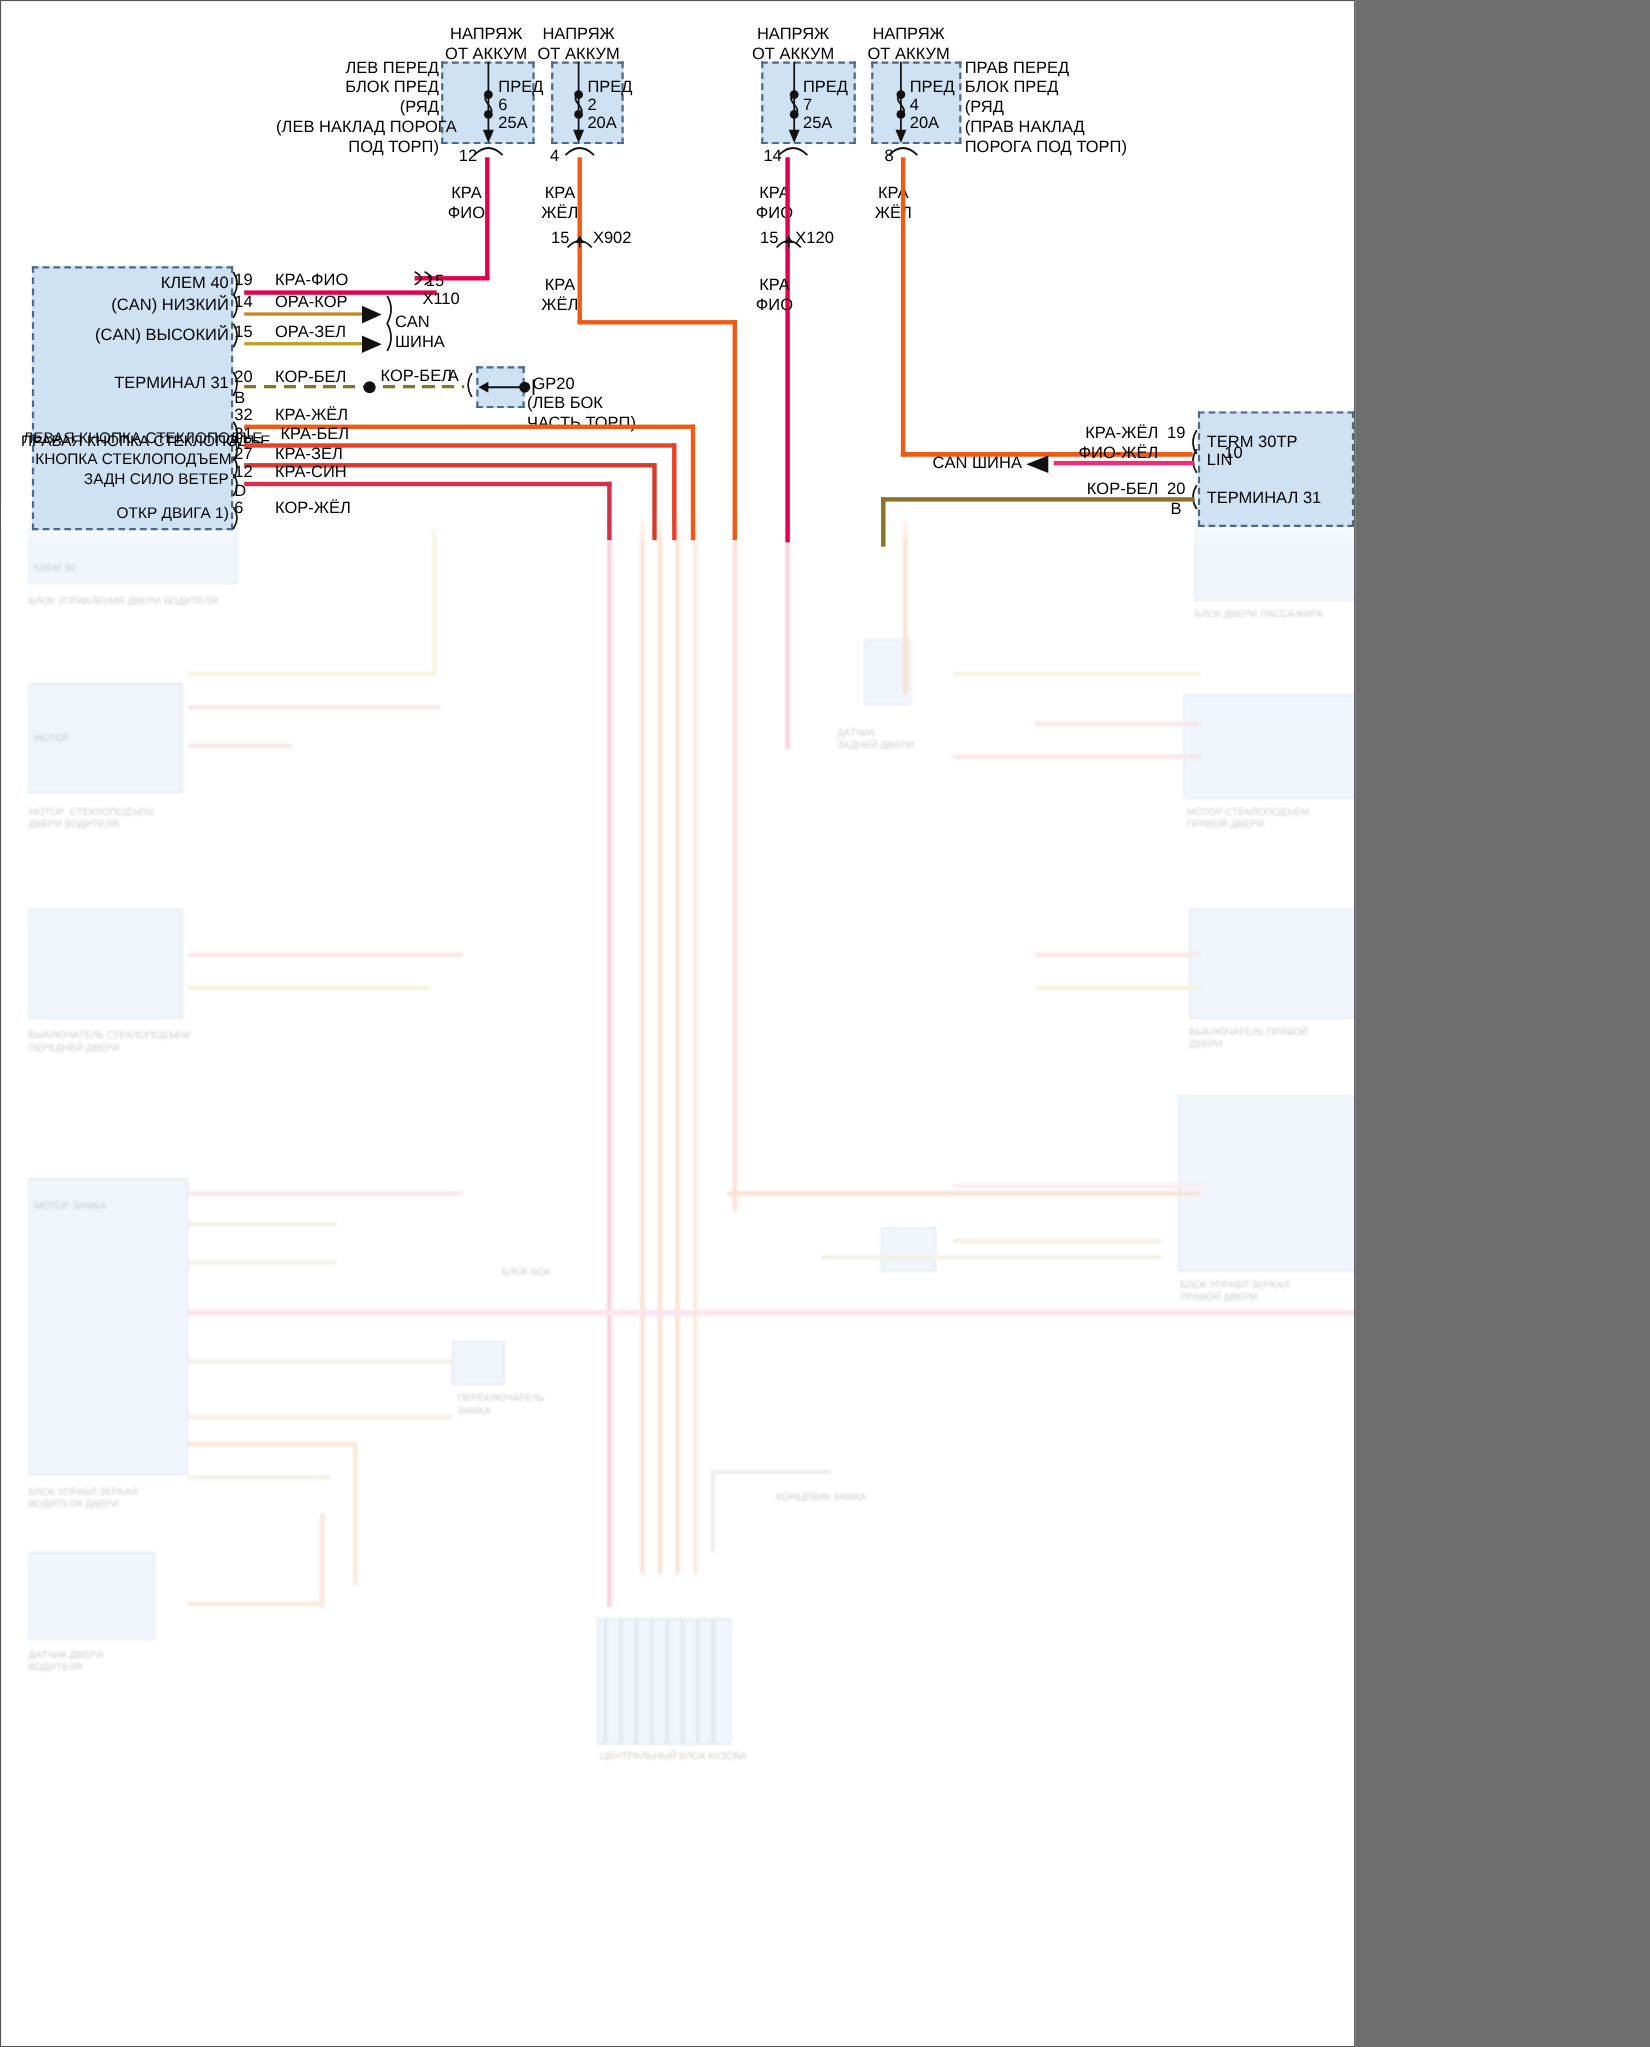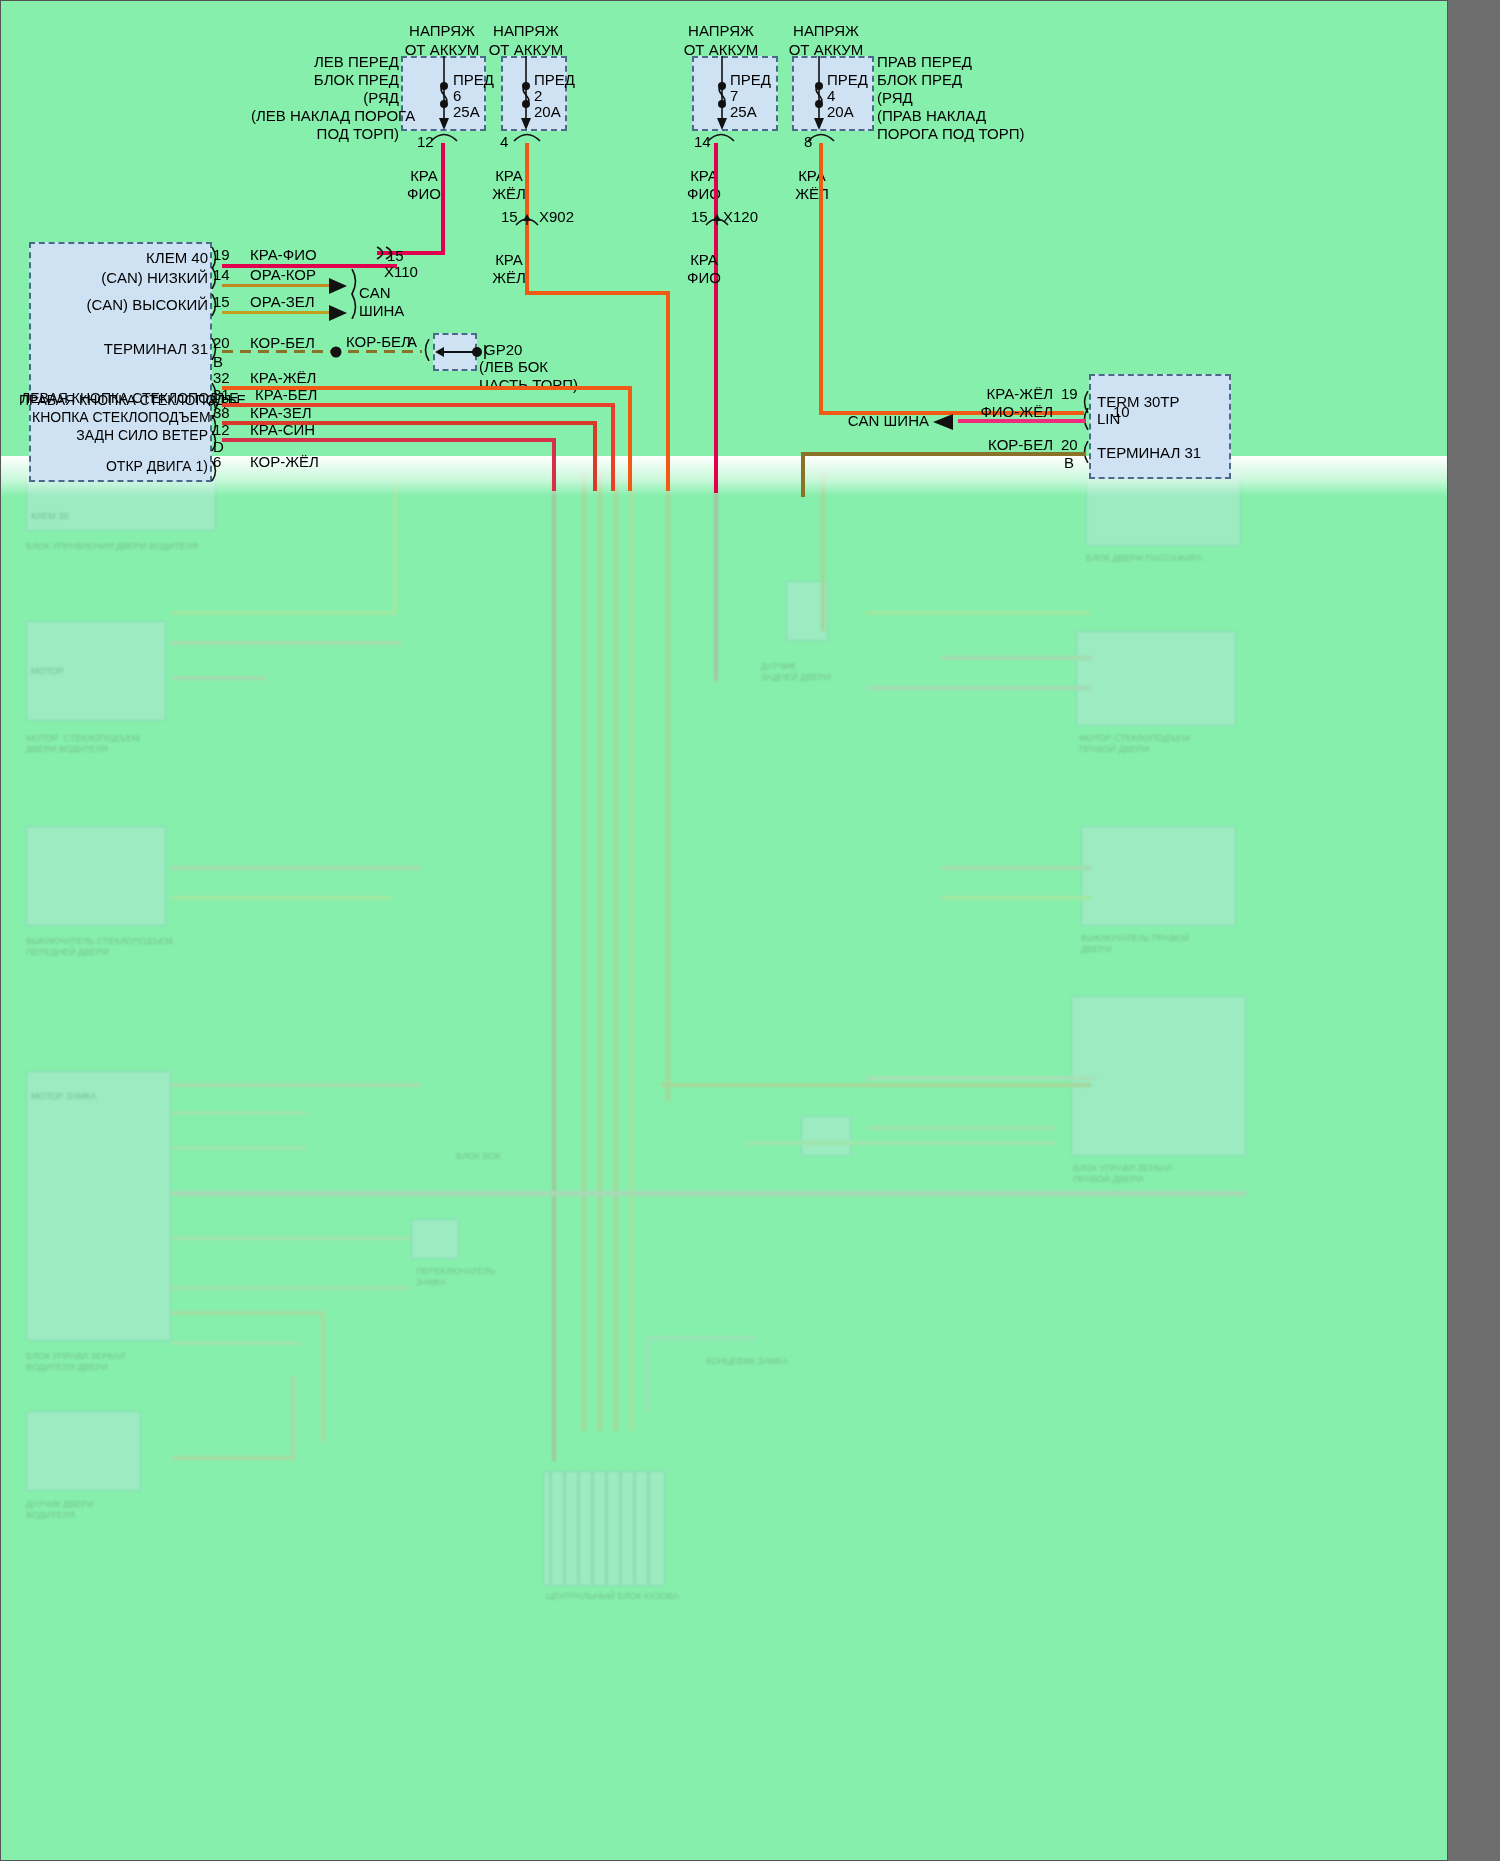--- a/index.html
+++ b/index.html
@@ -3,23 +3,23 @@
 <meta charset="utf-8">
 <style>
   * { box-sizing: border-box; }
   html, body {
     margin: 0; padding: 0;
     background: #6e6e6e;
     font-family: "Liberation Sans", sans-serif;
   }
   #page {
     position: relative;
-    width: 1448px;
+    width: 1232px;
     height: 1861px;
-    background: #86efac;
+    background: #ffffff;
     overflow: hidden;
     border: 1px solid #555;
   }
   
   .box {
     position: absolute;
     background: #cfe2f3;
     border: 2px dashed #4a6a8a;
   }
   .txt {
@@ -359,21 +359,21 @@
   </svg>
   <div class="txt" style="left:212px; top:385px;">31</div>
   <div class="txt" style="left:254px; top:385px;">КРА-БЕЛ</div>
   <div class="wire" style="left:221px; top:402px; width:392px; height:4px; background:#e8402a;"></div>
   <div class="wire" style="left:610px; top:402px; width:4px; height:88px; background:#e8402a;"></div>
 
   <div class="txt r" style="left:31px; top:407px; width:176px; font-size:14px;">КНОПКА СТЕКЛОПОДЪЕМ</div>
   <svg style="position:absolute; left:208px; top:414px;" width="14" height="20">
     <path d="M3 0 Q 10 10, 3 20" stroke="#111" stroke-width="1.5" fill="none"></path>
   </svg>
-  <div class="txt" style="left:212px; top:403px;">38</div>
+  <div class="txt" style="left:212px; top:403px;">27</div>
   <div class="txt" style="left:249px; top:403px;">КРА-ЗЕЛ</div>
   <div class="wire" style="left:221px; top:420px; width:374px; height:4px; background:#d93b2b;"></div>
   <div class="wire" style="left:592px; top:420px; width:4px; height:70px; background:#d93b2b;"></div>
 
   <div class="txt r" style="left:31px; top:425px; width:176px; font-size:14px;">ЗАДН СИЛО ВЕТЕР</div>
   <svg style="position:absolute; left:208px; top:430px;" width="14" height="20">
     <path d="M3 0 Q 10 10, 3 20" stroke="#111" stroke-width="1.5" fill="none"></path>
   </svg>
   <div class="txt" style="left:212px; top:420px;">12</div>
   <div class="txt" style="left:212px; top:437px;">D</div>

